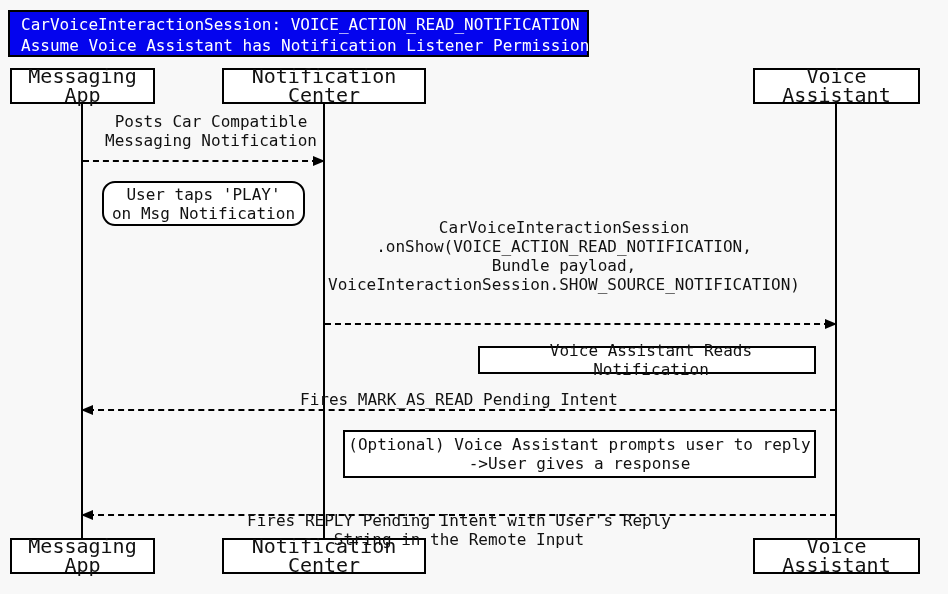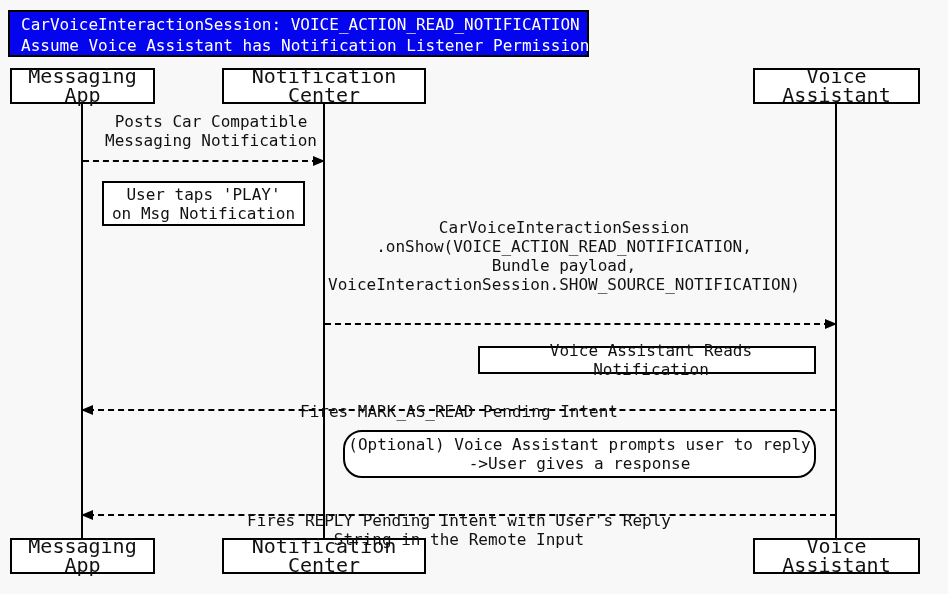--- a/index.html
+++ b/index.html
@@ -79,41 +79,41 @@
   <div class="box actor" style="left:222px;top:68px;width:204px;height:36px;">Notification Center</div>
   <div class="box actor" style="left:753px;top:68px;width:167px;height:36px;">Voice Assistant</div>
 
   <div class="msg-label" style="left:203px;top:112px;margin-left:8px;">Posts Car Compatible
 Messaging Notification</div>
   <div class="arrow to-right" style="left:83px;top:156px;width:241px;">
     <span class="shaft"></span>
     <span class="head right"></span>
   </div>
 
-  <div class="box" style="left:102px;top:181px;width:203px;height:45px;">User taps 'PLAY'
+  <div class="box" style="left:102px;top:181px;width:203px;height:45px;border-radius:13px;">User taps 'PLAY'
 on Msg Notification</div>
 
   <div class="msg-label" style="left:564px;top:218px;">CarVoiceInteractionSession
 .onShow(VOICE_ACTION_READ_NOTIFICATION,
 Bundle payload,
 VoiceInteractionSession.SHOW_SOURCE_NOTIFICATION)</div>
   <div class="arrow to-right" style="left:325px;top:319px;width:511px;">
     <span class="shaft"></span>
     <span class="head right"></span>
   </div>
 
   <div class="box" style="left:478px;top:346px;width:338px;height:28px;padding-left:8px;">Voice Assistant Reads Notification</div>
 
-  <div class="msg-label" style="left:459px;top:390px;margin-top:12px;">Fires MARK_AS_READ Pending Intent</div>
+  <div class="msg-label" style="left:459px;top:390px;">Fires MARK_AS_READ Pending Intent</div>
   <div class="arrow to-left" style="left:82px;top:405px;width:754px;">
     <span class="shaft"></span>
     <span class="head left"></span>
   </div>
 
-  <div class="box" style="left:343px;top:430px;width:473px;height:48px;border-radius:19px;">(Optional) Voice Assistant prompts user to reply
+  <div class="box" style="left:343px;top:430px;width:473px;height:48px;">(Optional) Voice Assistant prompts user to reply
 -&gt;User gives a response</div>
 
   <div class="msg-label" style="left:459px;top:495px;margin-top:16px;">Fires REPLY Pending Intent with User's Reply String in the Remote Input</div>
   <div class="arrow to-left" style="left:82px;top:510px;width:754px;">
     <span class="shaft"></span>
     <span class="head left"></span>
   </div>
 
   <div class="box actor" style="left:10px;top:538px;width:145px;height:36px;">Messaging App</div>
   <div class="box actor" style="left:222px;top:538px;width:204px;height:36px;">Notification Center</div>

